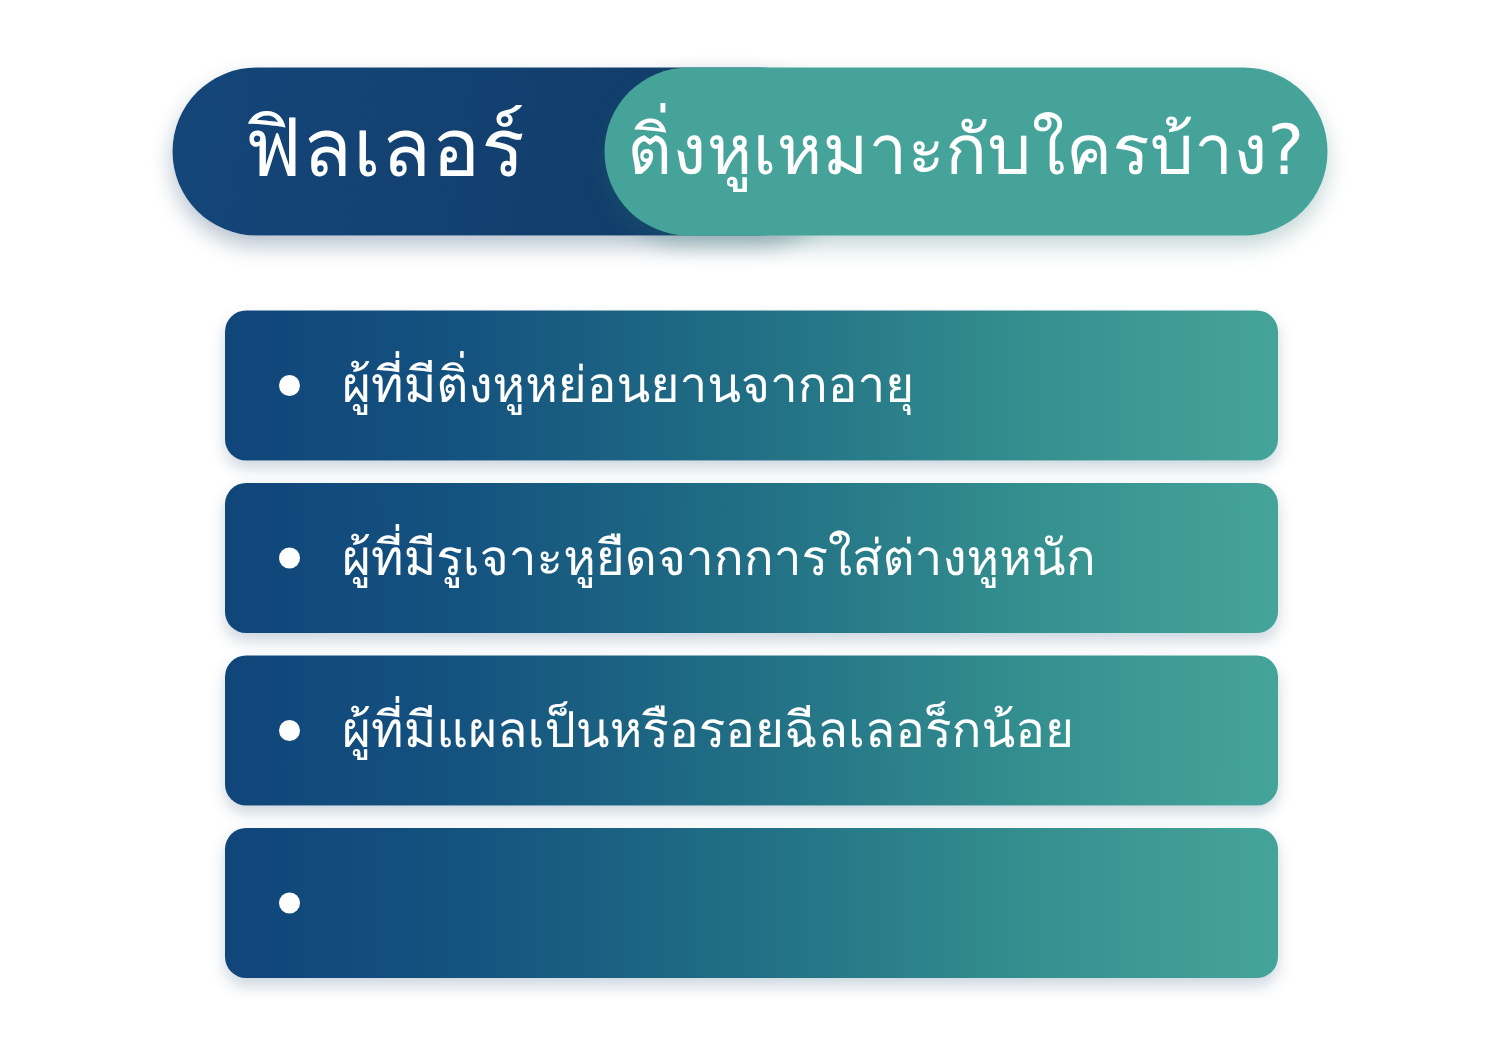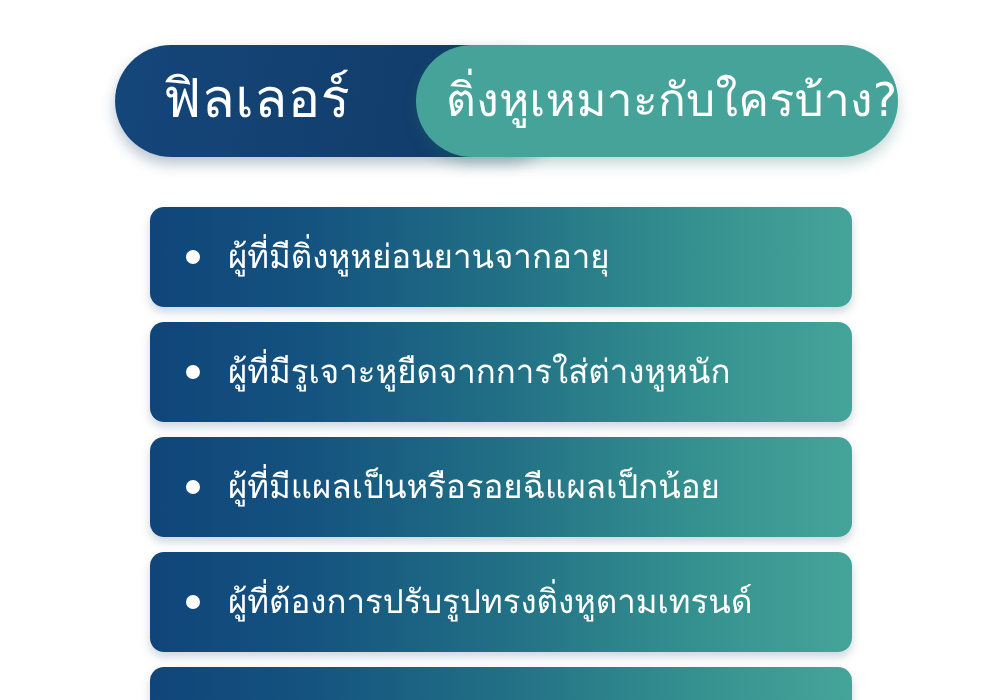--- a/index.html
+++ b/index.html
@@ -48,30 +48,30 @@
     color: #ffffff;
     font-size: 54px;
     line-height: 1;
     letter-spacing: 0.5px;
     white-space: nowrap;
     padding-bottom: 4px;
   }
 
   .pill-secondary {
     position: absolute;
-    left: 416px;
+    left: 403px;
     top: 0;
     width: 482px;
     height: 112px;
     border-radius: 56px;
     background: #46a39a;
     box-shadow: 0 7px 14px rgba(40, 110, 105, 0.28);
     display: flex;
     align-items: center;
-    justify-content: flex-start;
+    justify-content: center;
     box-sizing: border-box;
     padding: 0 30px;
   }
 
   .pill-secondary-label {
     color: #ffffff;
     font-size: 46px;
     line-height: 1;
     letter-spacing: 0.3px;
     white-space: nowrap;
@@ -146,27 +146,23 @@
       <span class="row-label">ผู้ที่มีติ่งหูหย่อนยานจากอายุ</span>
     </div>
 
     <div class="list-row">
       <span class="row-bullet"></span>
       <span class="row-label">ผู้ที่มีรูเจาะหูยืดจากการใส่ต่างหูหนัก</span>
     </div>
 
     <div class="list-row">
       <span class="row-bullet"></span>
-      <span class="row-label">ผู้ที่มีแผลเป็นหรือรอยฉีแผลเป็กน้อย</span>
+      <span class="row-label">ผู้ที่มีแผลเป็นหรือรอยฉีลเลอร็กน้อย</span>
     </div>
 
-    <div class="list-row">
-      <span class="row-bullet"></span>
-      <span class="row-label">ผู้ที่ต้องการปรับรูปทรงติ่งหูตามเทรนด์</span>
-    </div>
 
     <div class="list-row">
       <span class="row-bullet"></span>
     </div>
 
   </div>
 
 </div>
 
 </body></html>

